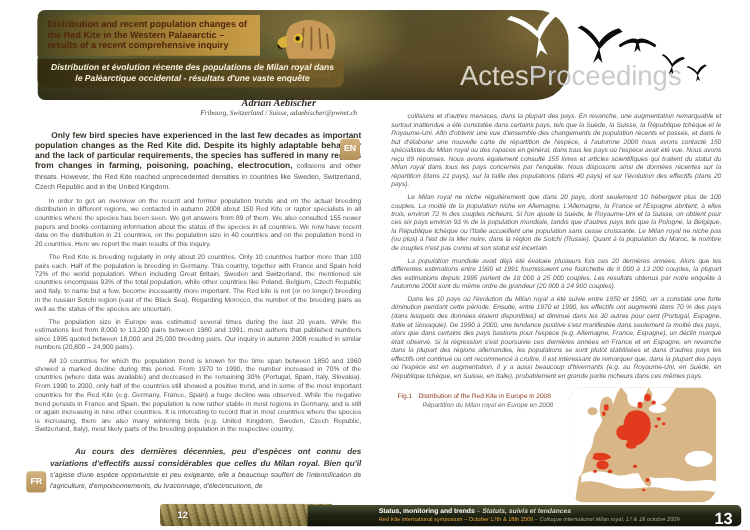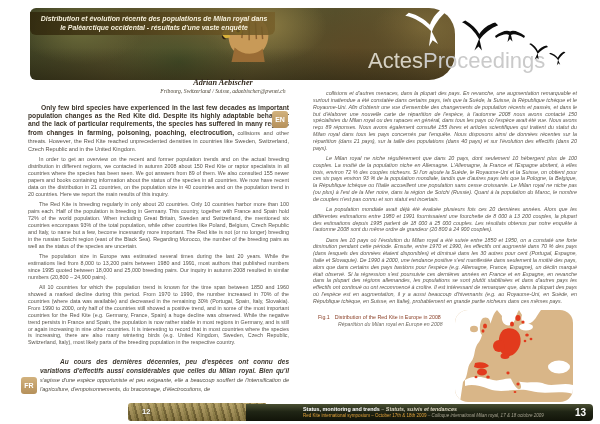--- a/index.html
+++ b/index.html
@@ -93,21 +93,21 @@
     background:linear-gradient(180deg,#4a5033 0%, #202515 45%, #121409 100%); }
   .f-lines { position:absolute; left:57px; top:2px; width:540px;
     transform:scale(0.5); transform-origin:0 0; white-space:nowrap; }
   .f1 { font-size:10.8px; color:#ffffff; font-weight:bold; }
   .f1fr { font-style:italic; color:#d8d3bf; }
   .f1sep { color:#9a9a8a; }
   .f2 { font-size:9px; margin-top:2px; }
   .f2en { color:#e2a23b; }
   .f2sep { color:#8a8678; }
   .f2fr { font-style:italic; color:#a8a492; }
-  .pagenum-13 { position:absolute; right:7px; top:3px; color:#ffffff; font-weight:bold; font-size:10px; }
+  .pagenum-13 { position:absolute; right:7px; top:3px; color:#ffffff; font-weight:bold; font-size:13px; }
 </style>
 </head>
 <body>
 
 <div class="spread">
 
   <div class="photo">
     <svg class="kite-head" viewBox="0 0 52 50">
       <defs>
           <filter id="hb" x="-20%" y="-20%" width="140%" height="140%">
@@ -138,20 +138,23 @@
     <path d="M2,14 C14,5 26,1 32,5 C38,1 50,5 62,14 L60,18 C48,10 38,9 34,12 L37,25 L32,20 L27,26 L30,12 C26,9 16,10 4,18 Z" fill="#0c0c0c"></path>
   </svg>
   <svg class="bird" style="left:527px; top:44px; width:21px; height:19px; transform:rotate(8deg);" viewBox="0 0 64 56">
     <path d="M32,28 C25,17 14,7 3,3 L8,0 C19,5 27,12 32,20 C37,11 45,4 56,0 L61,4 C50,9 39,19 33,29 L38,46 L32,40 L26,47 Z" fill="#0c0c0c"></path>
   </svg>
   <svg class="bird" style="left:549px; top:52px; width:18px; height:16px; transform:rotate(-6deg);" viewBox="0 0 64 56">
     <path d="M32,28 C25,17 14,7 3,3 L8,0 C19,5 27,12 32,20 C37,11 45,4 56,0 L61,4 C50,9 39,19 33,29 L38,46 L32,40 L26,47 Z" fill="#0c0c0c"></path>
   </svg>
 
   <div class="title-box">
+    <div class="title-en-outer">
+        <div class="title-en tscale">Distribution and recent population changes of the Red Kite in the Western Palaearctic – results of a recent comprehensive inquiry</div>
+      </div>
     <div class="title-fr-outer">
         <div class="title-fr tscale">Distribution et évolution récente des populations de Milan royal dans le Paléarctique occidental - résultats d'une vaste enquête</div>
       </div>
   </div>
 
   <div class="author-block">
     <div class="author-inner">
       <div class="author">Adrian Aebischer</div>
       <div class="affil">Fribourg, Switzerland / Suisse, adaebischer@pwnet.ch</div>
     </div>

